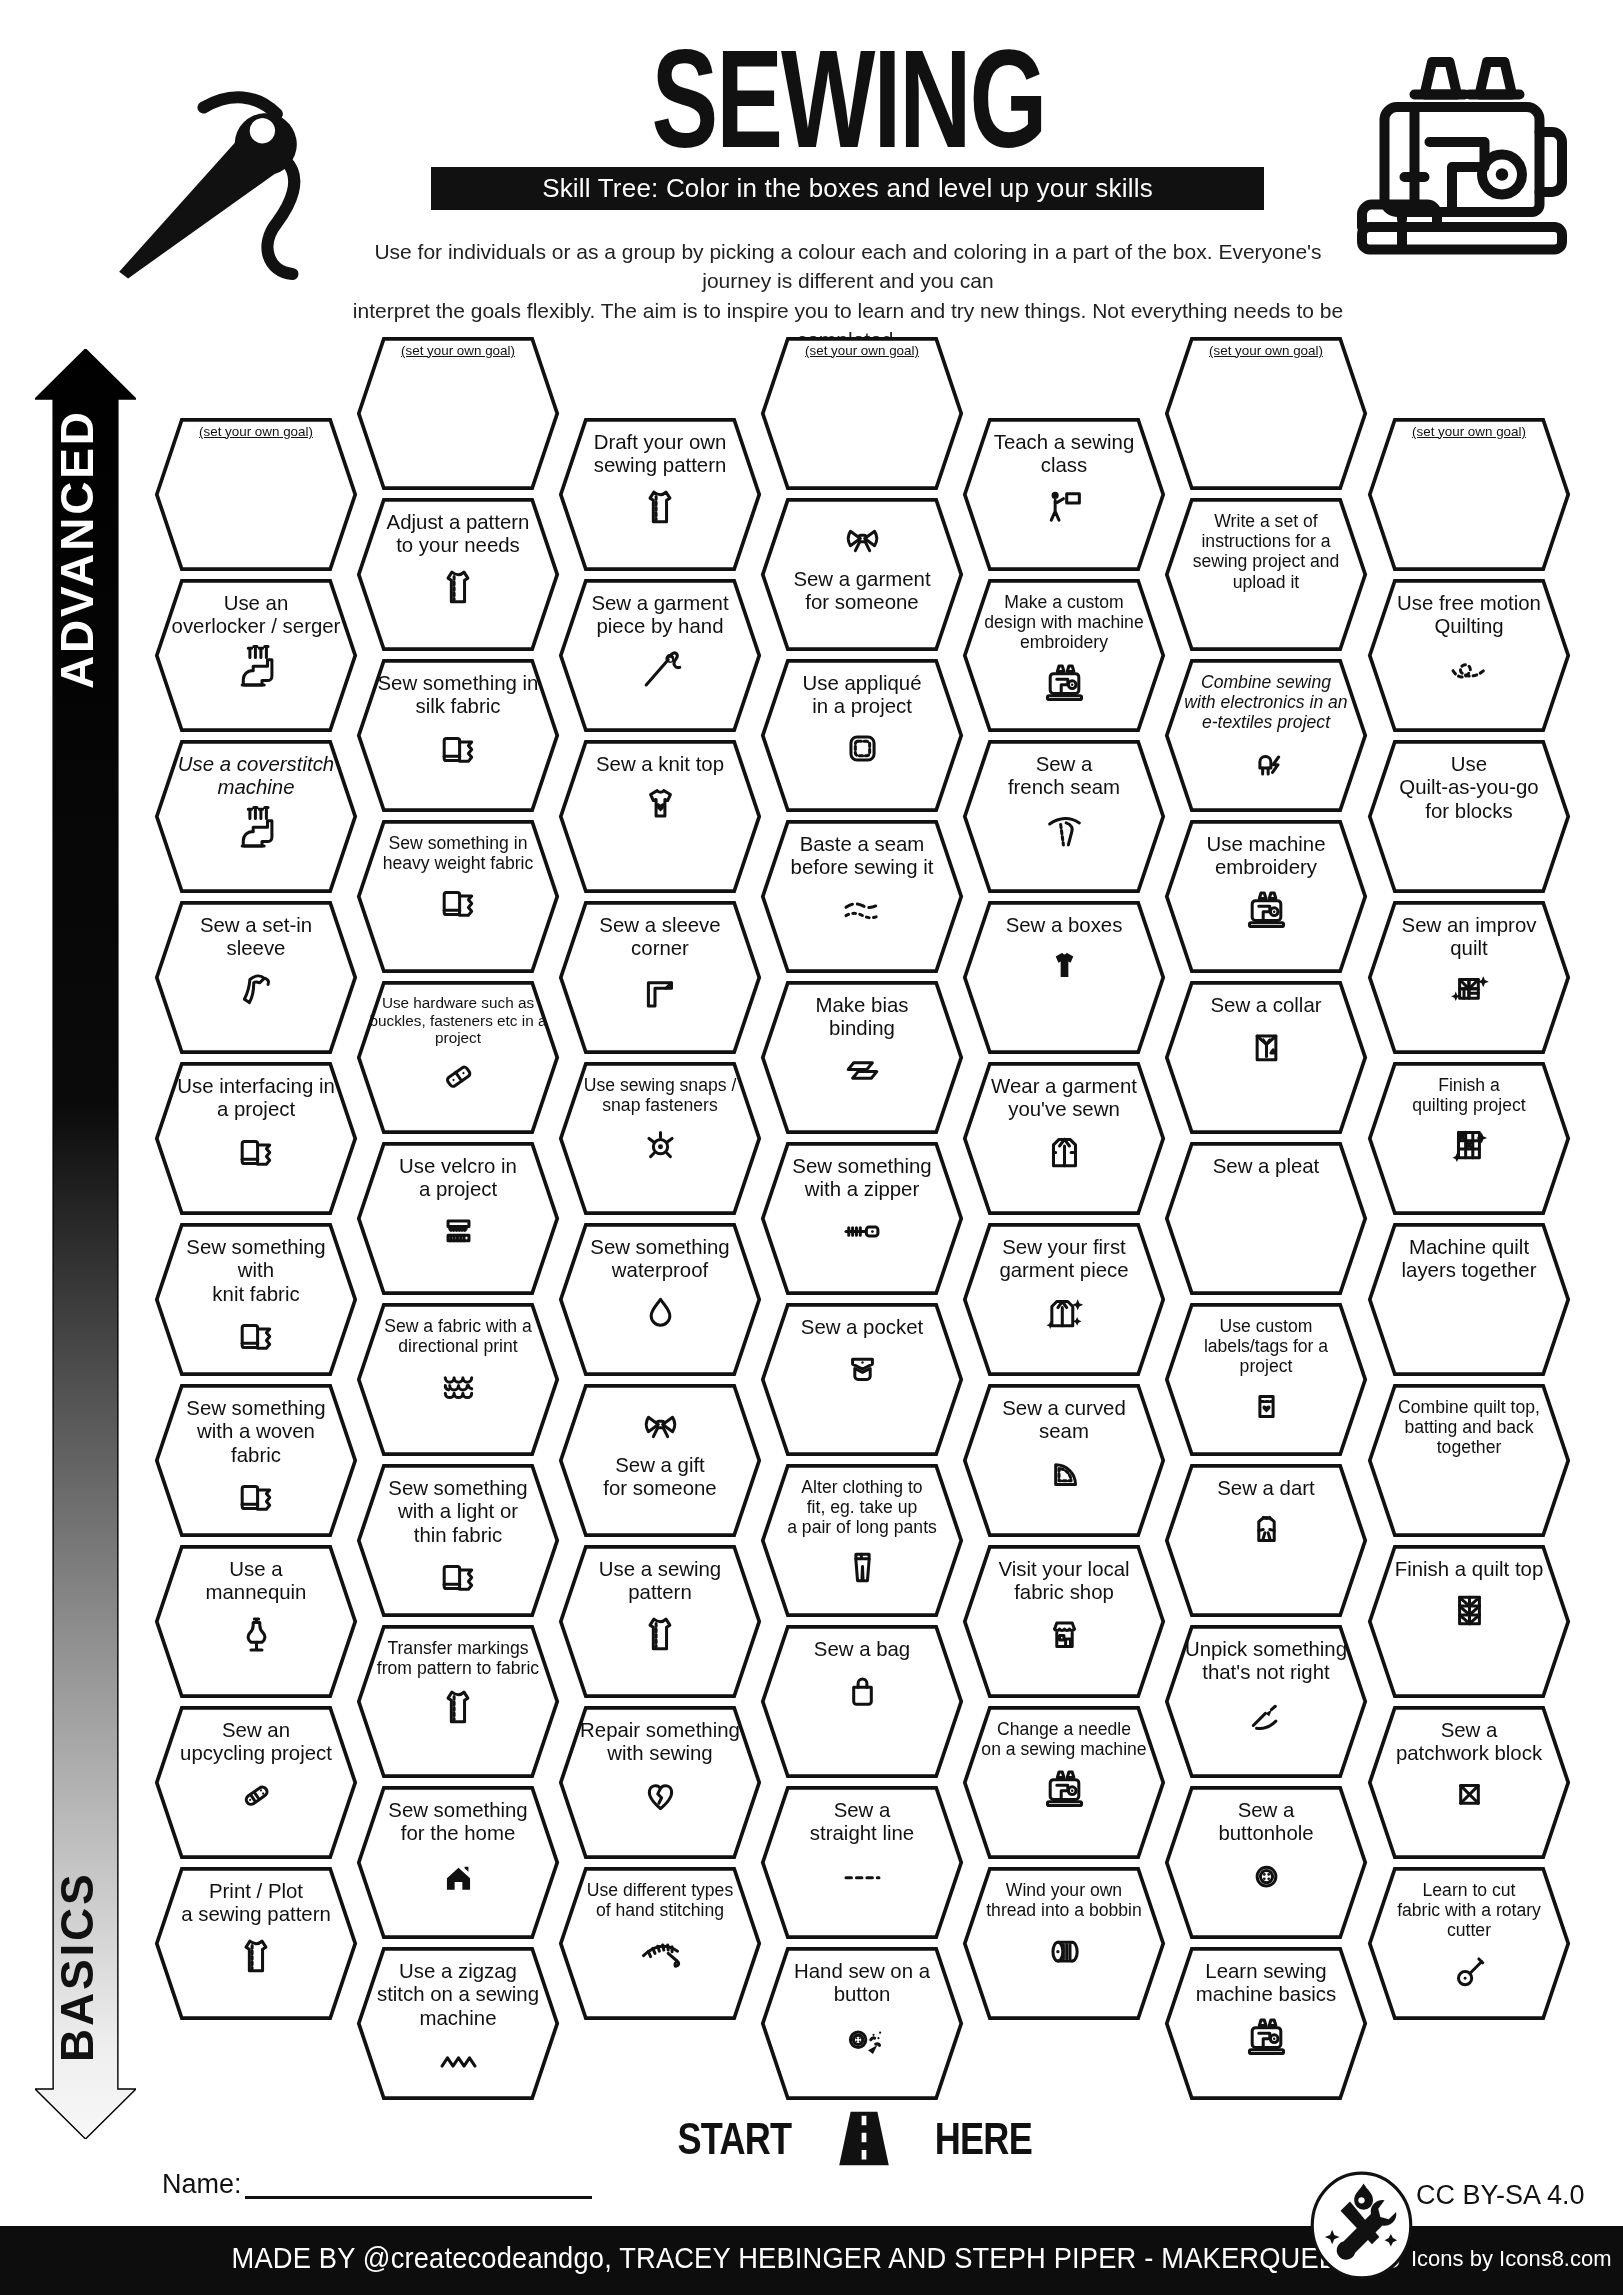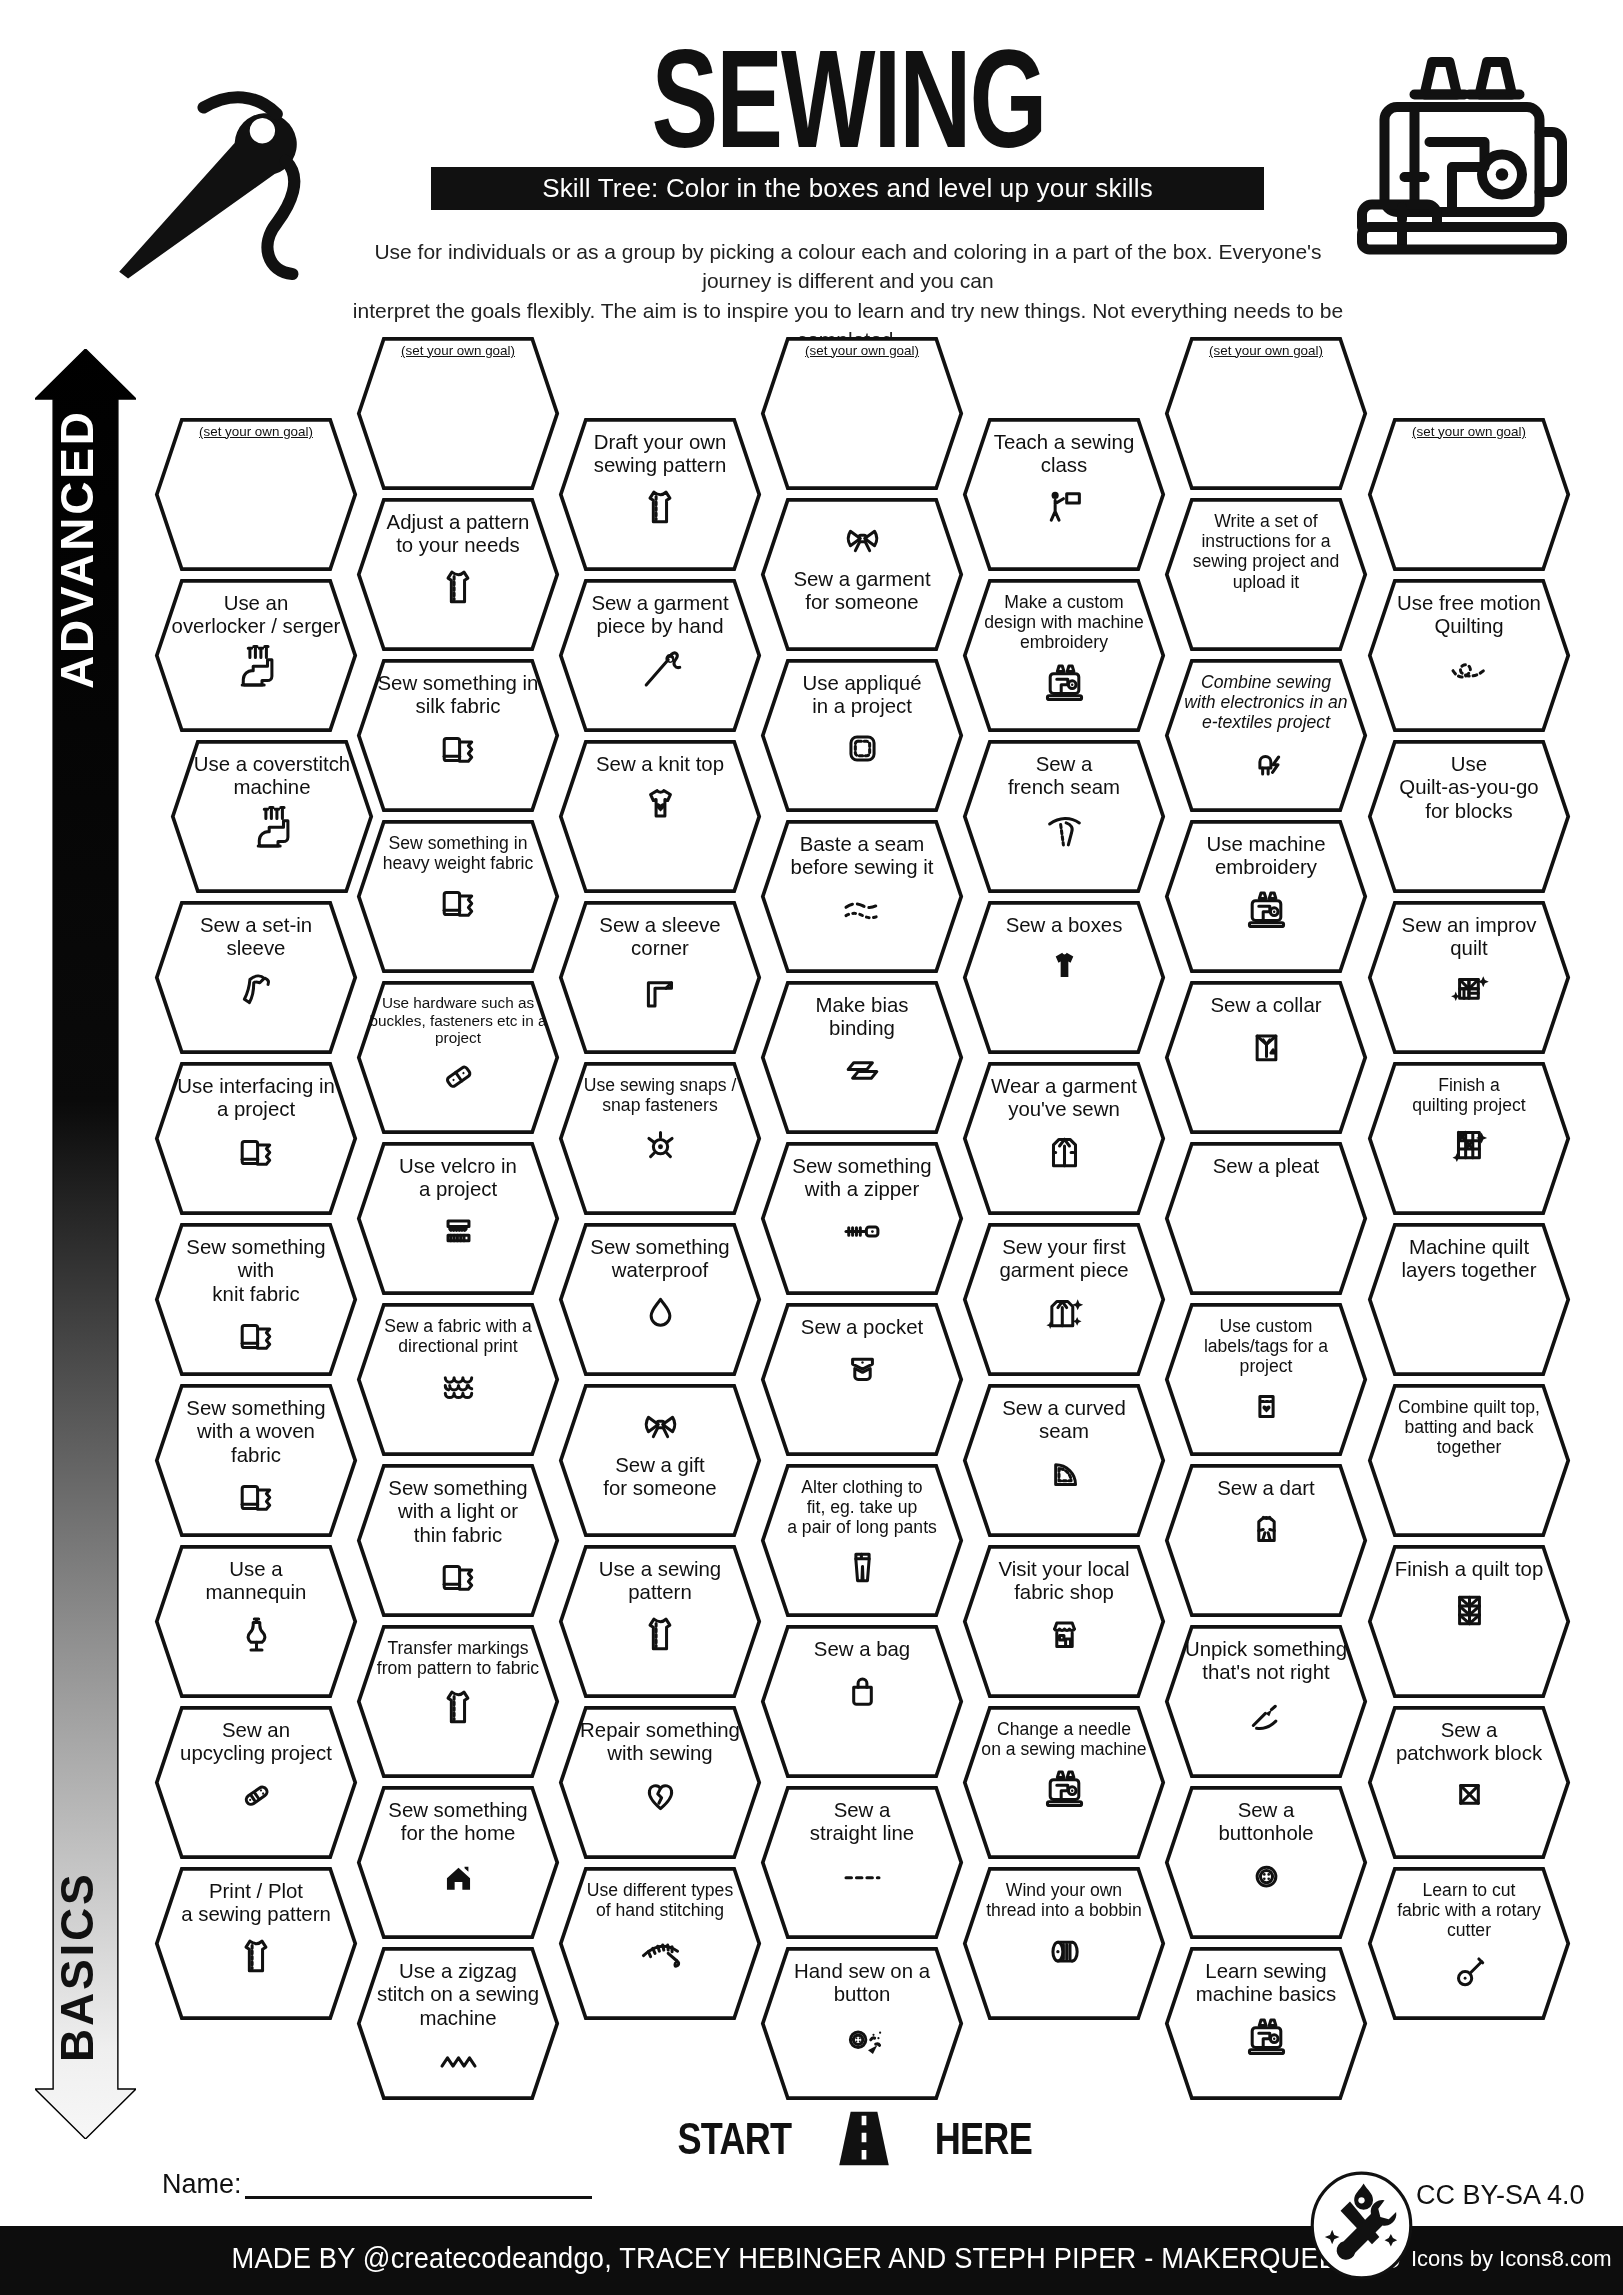--- a/index.html
+++ b/index.html
@@ -135,21 +135,21 @@
           <div class="hex-label">Use an
 overlocker / serger</div>
           <svg class="hex-icon" viewBox="0 0 100 100">
             <path d="M38,30 V16 m10,14 V12 m10,18 V16 m10,14 V12"></path>
             <path d="M35,13 h6 m4,-3 h6 m4,3 h6 m4,-3 h6" stroke-width="3.5"></path>
             <path d="M28,80 h32 v-8 h10 a8,8 0 0 0 8,-8 V34 h-8 v12 H44 v8 a16,16 0 0 0 -18,16 v4 a6,6 0 0 0 2,6 z"></path>
             <path d="M24,80 h40" stroke-width="4"></path>
           </svg>
         </div>
       </div>
-      <div class="hex" style="left: 170px; top: 739px;">
+      <div class="hex" style="left: 154px; top: 739px; font-style: italic;">
         <svg class="hex-bg" viewBox="0 0 440 334" preserveAspectRatio="none">
           <polygon points="6,167 60,6 380,6 434,167 380,328 60,328"></polygon>
         </svg>
         <div class="hex-content">
           <div class="hex-label">Use a coverstitch
 machine</div>
           <svg class="hex-icon" viewBox="0 0 100 100">
             <path d="M38,30 V16 m10,14 V12 m10,18 V16 m10,14 V12"></path>
             <path d="M35,13 h6 m4,-3 h6 m4,3 h6 m4,-3 h6" stroke-width="3.5"></path>
             <path d="M28,80 h32 v-8 h10 a8,8 0 0 0 8,-8 V34 h-8 v12 H44 v8 a16,16 0 0 0 -18,16 v4 a6,6 0 0 0 2,6 z"></path>

